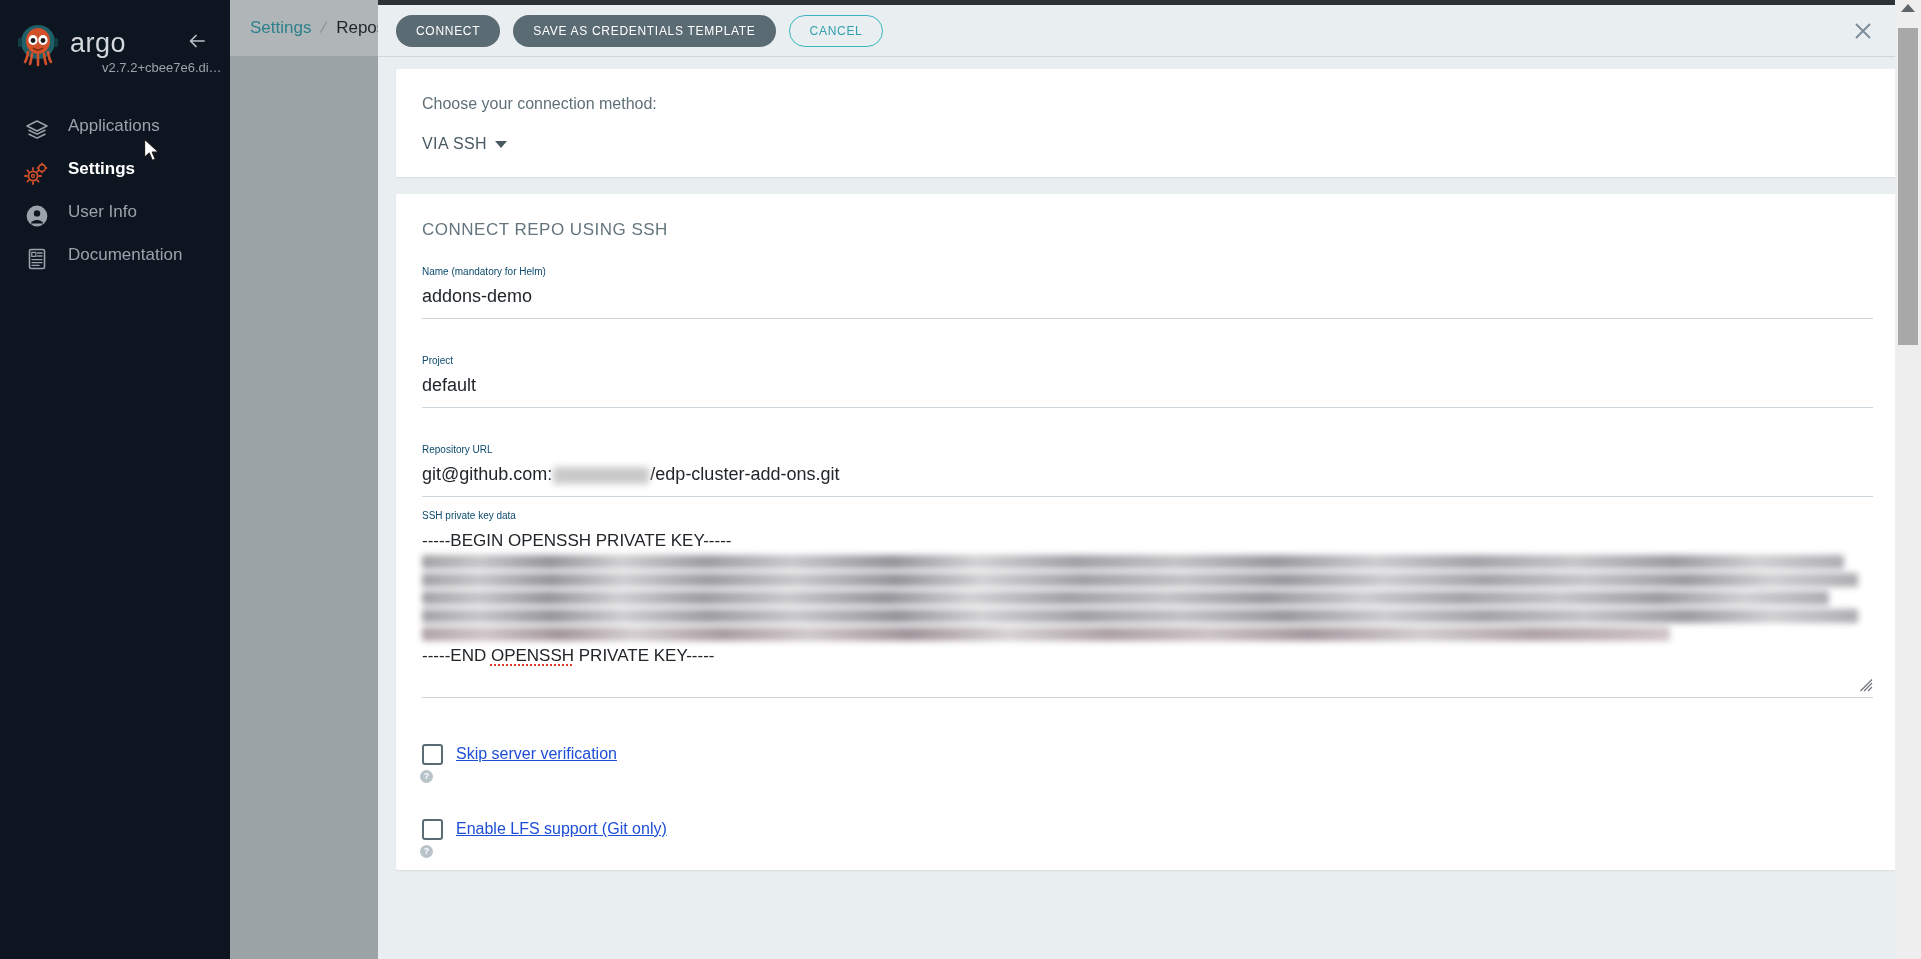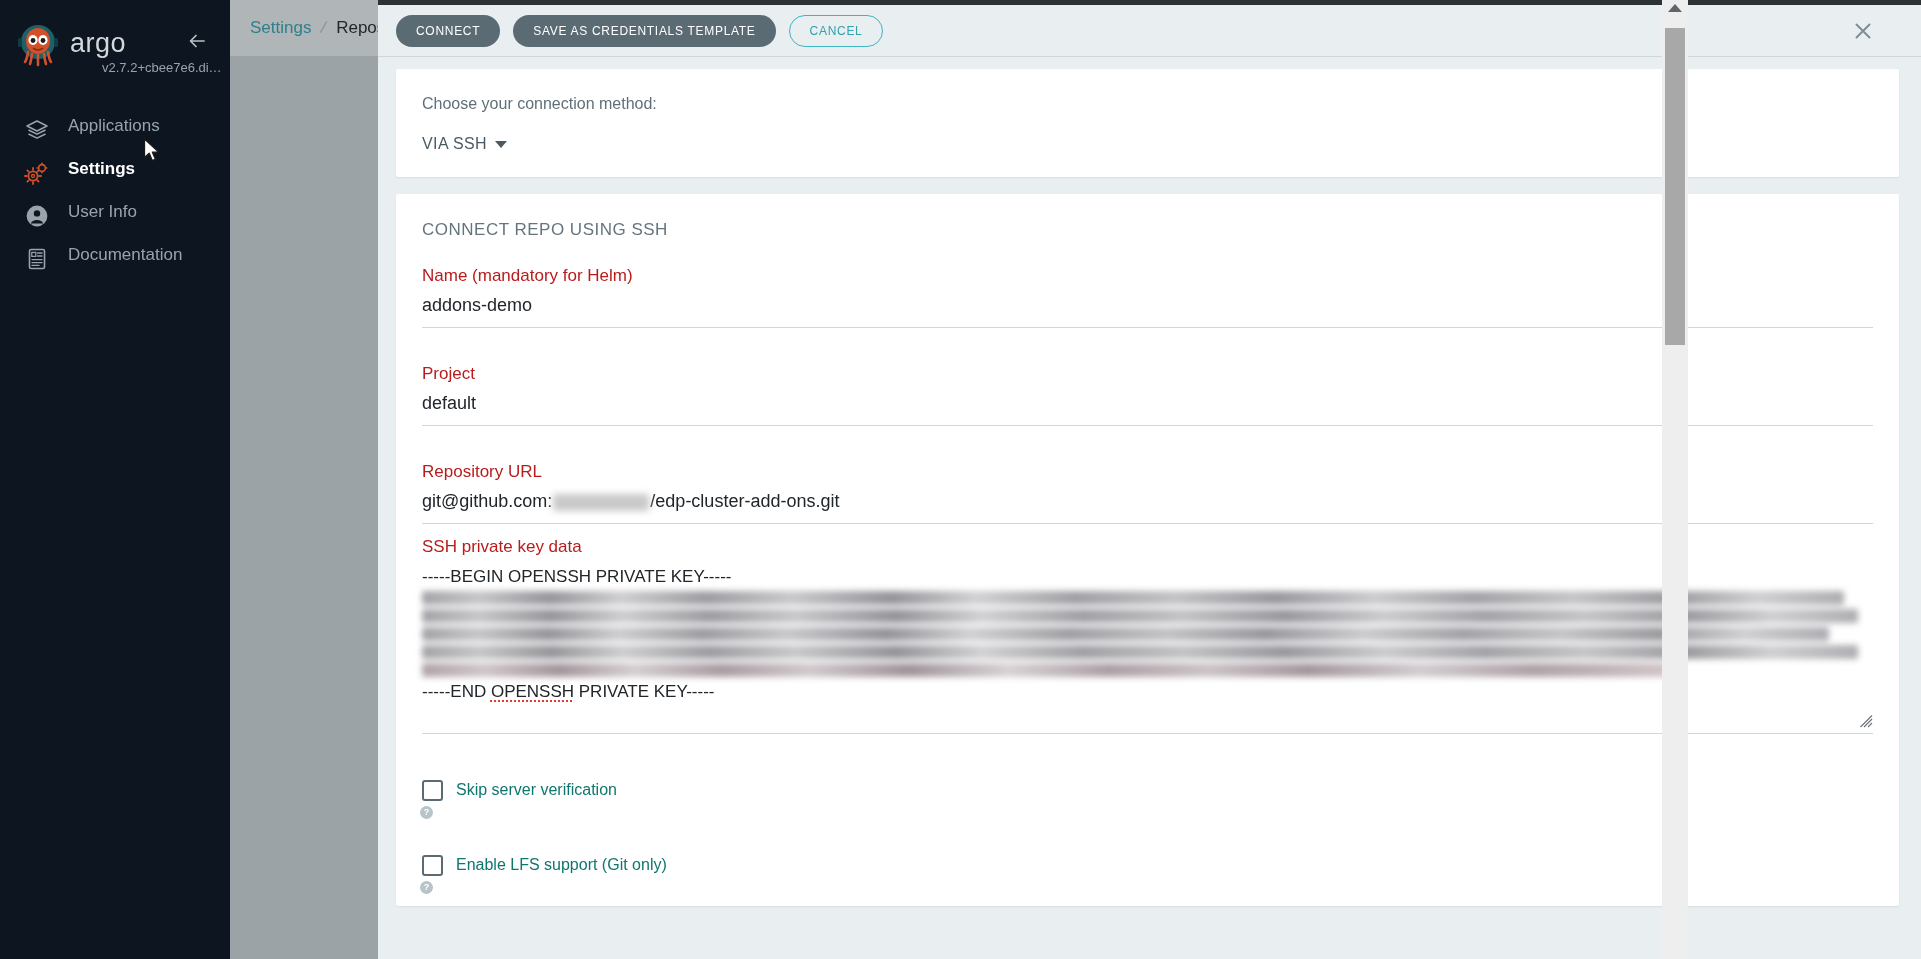--- a/index.html
+++ b/index.html
@@ -2,21 +2,21 @@
 <html><head>
 <meta charset="utf-8">
 <style>
   * { box-sizing: border-box; margin: 0; padding: 0; }
   html, body {
     width: 1921px; height: 959px;
     overflow: hidden;
     font-family: "Liberation Sans", sans-serif;
     background: #ffffff;
   }
-  #root { position: relative; width: 1688px; height: 959px; }
+  #root { position: relative; width: 1921px; height: 959px; }
 
   
   .sidebar {
     position: absolute; left: 0; top: 0;
     width: 230px; height: 959px;
     background: #0d1620;
     z-index: 5;
   }
   .sb-brand {
     position: relative;
@@ -173,22 +173,22 @@
 
   .section-title {
     color: #64757e;
     font-size: 17px;
     letter-spacing: 0.5px;
     margin-bottom: 26px;
   }
 
   .field { margin-bottom: 3px; position: relative; }
   .field-label {
-    color: #b91c1c;
-    font-size: 17px;
+    color: #0c4a6e;
+    font-size: 10px;
     margin-bottom: 9px;
   }
   .field-value {
     color: #21262b;
     font-size: 18px;
     padding-bottom: 11px;
     min-height: 27px;
   }
   .field-underline {
     height: 1px;
@@ -259,24 +259,25 @@
   .cb-row { display: flex; align-items: flex-start; margin-top: 46px; }
   .cb-box {
     width: 21px; height: 21px;
     border: 2px solid #5a6b74;
     border-radius: 3px;
     background: #fff;
     cursor: pointer;
     flex: 0 0 auto;
   }
   .cb-label {
-    color: #0f766e;
+    color: #1d4ed8;
     font-size: 16px;
     margin-left: 13px;
     margin-top: 1px;
+    text-decoration: underline;
   }
   .help-ico {
     position: absolute;
     width: 13px; height: 13px;
     border-radius: 50%;
     background: #b9c4ca;
     color: #fff;
     font-size: 9px;
     line-height: 13px;
     text-align: center;

